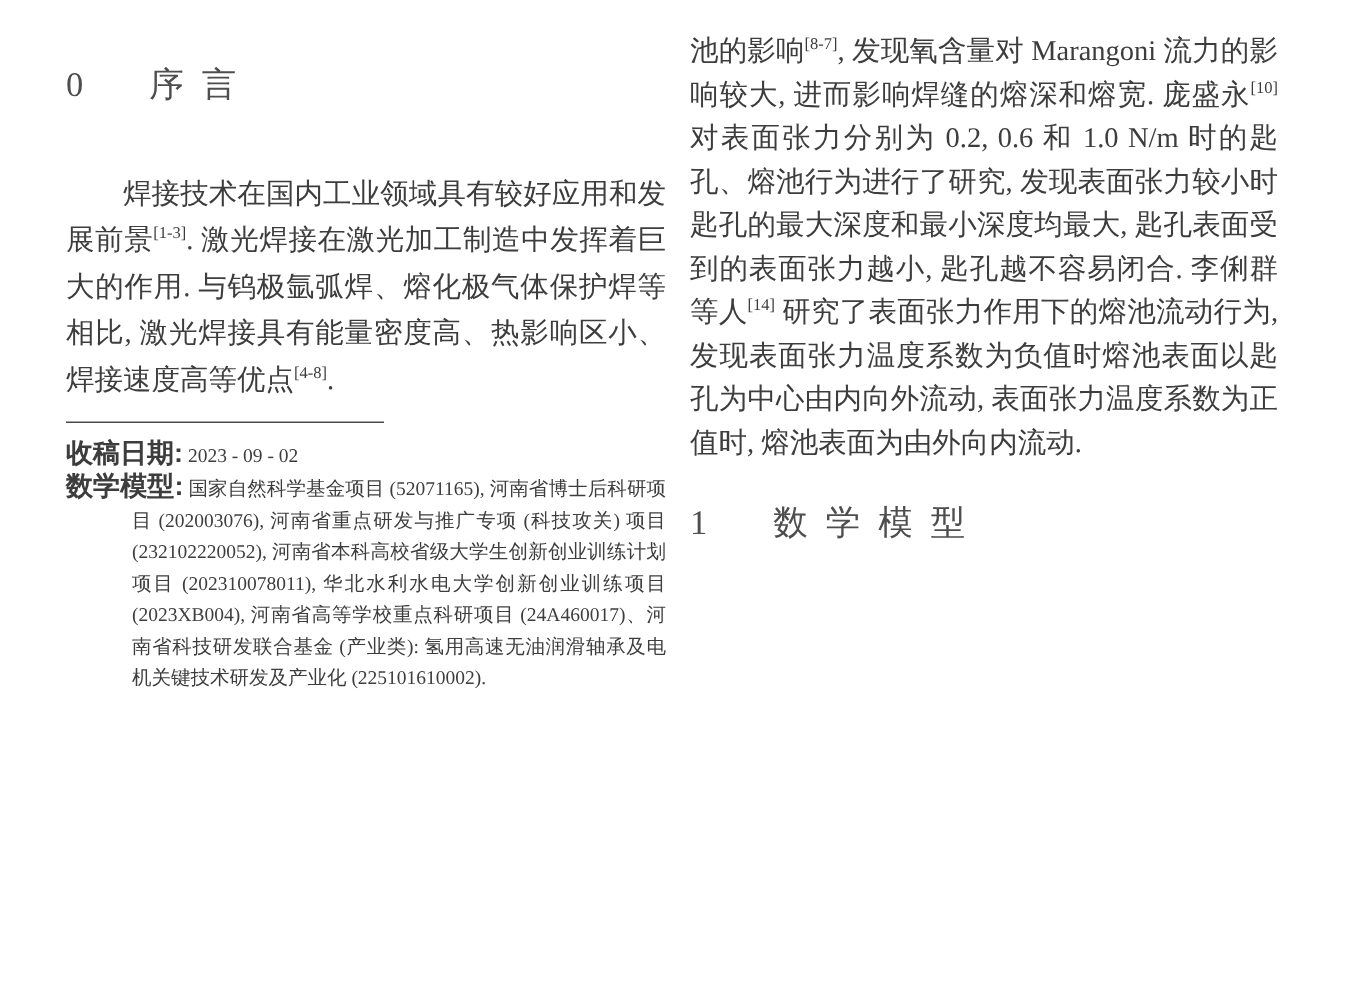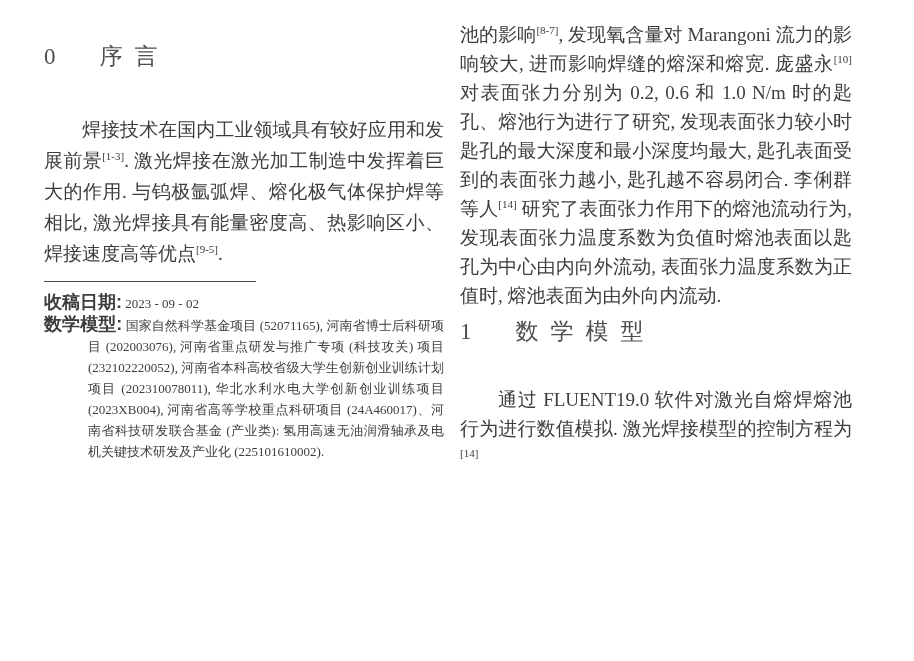--- a/index.html
+++ b/index.html
@@ -62,37 +62,37 @@
     font-family: "Liberation Sans", "DejaVu Sans", sans-serif;
     font-weight: bold;
     font-size: 18px;
   }
   .footnote-line-funding {
     padding-left: 44px;
     text-indent: -44px;
   }
 
   .col-right .section-heading {
-    margin-top: 7px;
+    margin-top: 24px;
     margin-bottom: 38px;
   }
 </style>
 </head>
 <body>
 
 <div class="page">
 
   <div class="col col-left">
 
     <div class="section-heading">
       <span class="heading-number">0</span><span class="heading-title">序言</span>
     </div>
 
     <div class="body-text">
-      <p class="para-indent">焊接技术在国内工业领域具有较好应用和发展前景<sup>[1-3]</sup>. 激光焊接在激光加工制造中发挥着巨大的作用. 与钨极氩弧焊、熔化极气体保护焊等相比, 激光焊接具有能量密度高、热影响区小、焊接速度高等优点<sup>[9-5]</sup>.</p>
+      <p class="para-indent">焊接技术在国内工业领域具有较好应用和发展前景<sup>[1-3]</sup>. 激光焊接在激光加工制造中发挥着巨大的作用. 与钨极氩弧焊、熔化极气体保护焊等相比, 激光焊接具有能量密度高、热影响区小、焊接速度高等优点<sup>[4-8]</sup>.</p>
     </div>
 
     <div class="footnote-area">
       <div class="footnote-divider"></div>
 
       <div class="footnote">
         <span class="footnote-label">收稿日期:</span>
         <span>2023 - 09 - 02</span>
       </div>
 
@@ -107,19 +107,16 @@
   <div class="col col-right">
 
     <div class="body-text">
       <p class="para-noindent">池的影响<sup>[8-7]</sup>, 发现氧含量对 Marangoni 流力的影响较大, 进而影响焊缝的熔深和熔宽. 庞盛永<sup>[10]</sup> 对表面张力分别为 0.2, 0.6 和 1.0 N/m 时的匙孔、熔池行为进行了研究, 发现表面张力较小时匙孔的最大深度和最小深度均最大, 匙孔表面受到的表面张力越小, 匙孔越不容易闭合. 李俐群等人<sup>[14]</sup> 研究了表面张力作用下的熔池流动行为, 发现表面张力温度系数为负值时熔池表面以匙孔为中心由内向外流动, 表面张力温度系数为正值时, 熔池表面为由外向内流动.</p>
     </div>
 
     <div class="section-heading">
       <span class="heading-number">1</span><span class="heading-title">数学模型</span>
     </div>
 
-    <div class="body-text">
-      <p class="para-indent">通过 FLUENT19.0 软件对激光自熔焊熔池行为进行数值模拟. 激光焊接模型的控制方程为<sup>[14]</sup></p>
-    </div>
 
   </div>
 
 </div>
 
 </body></html>

